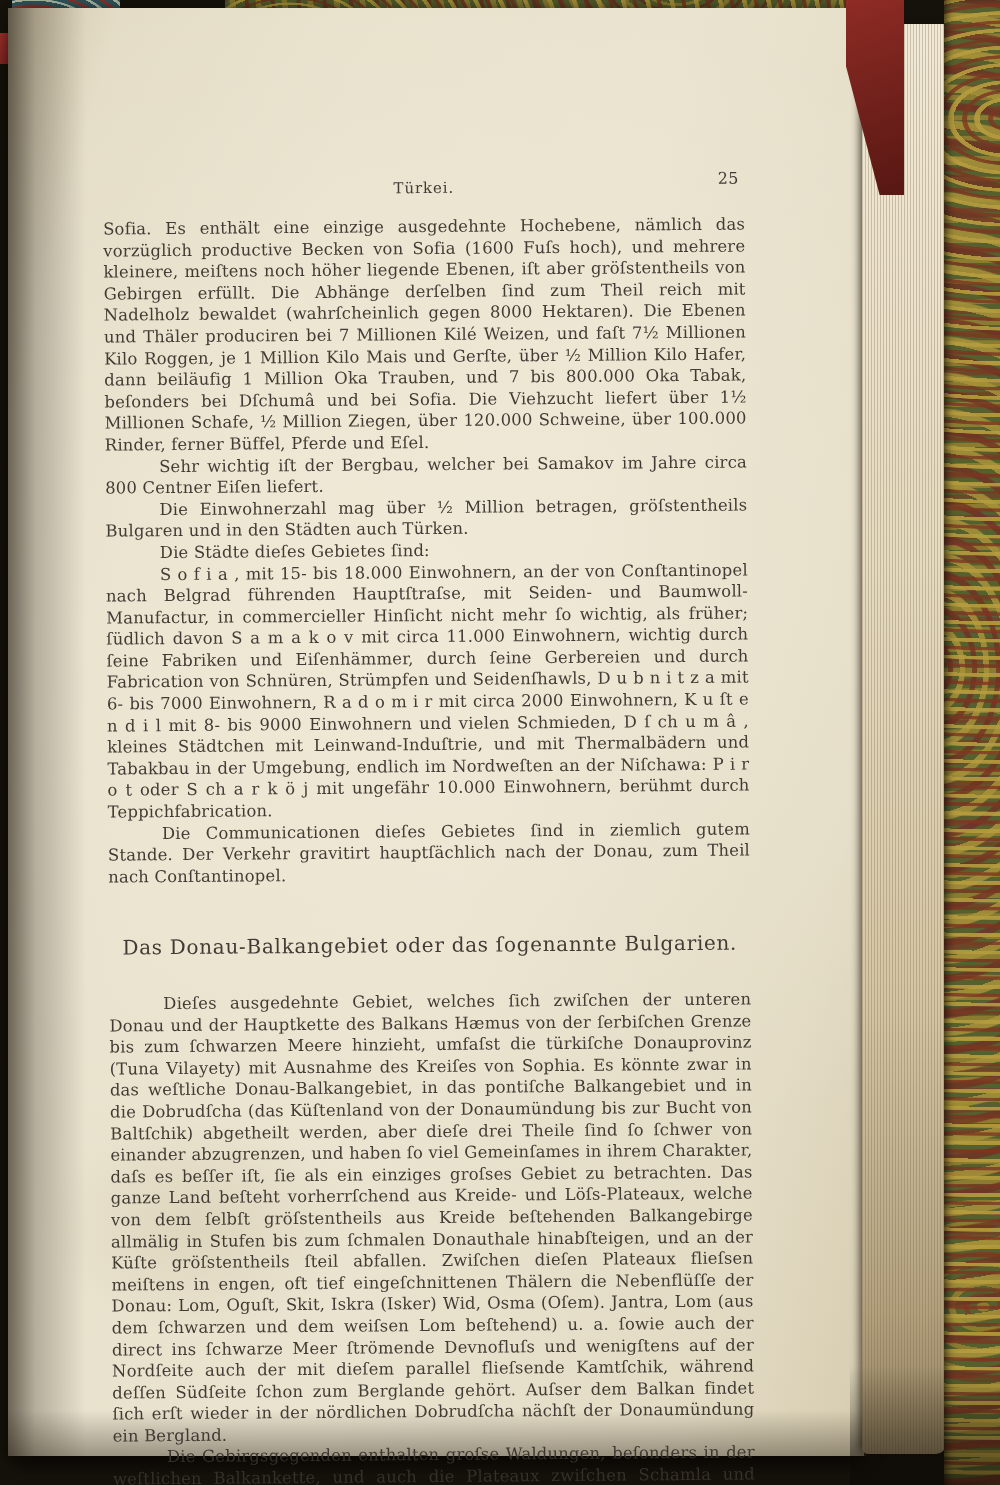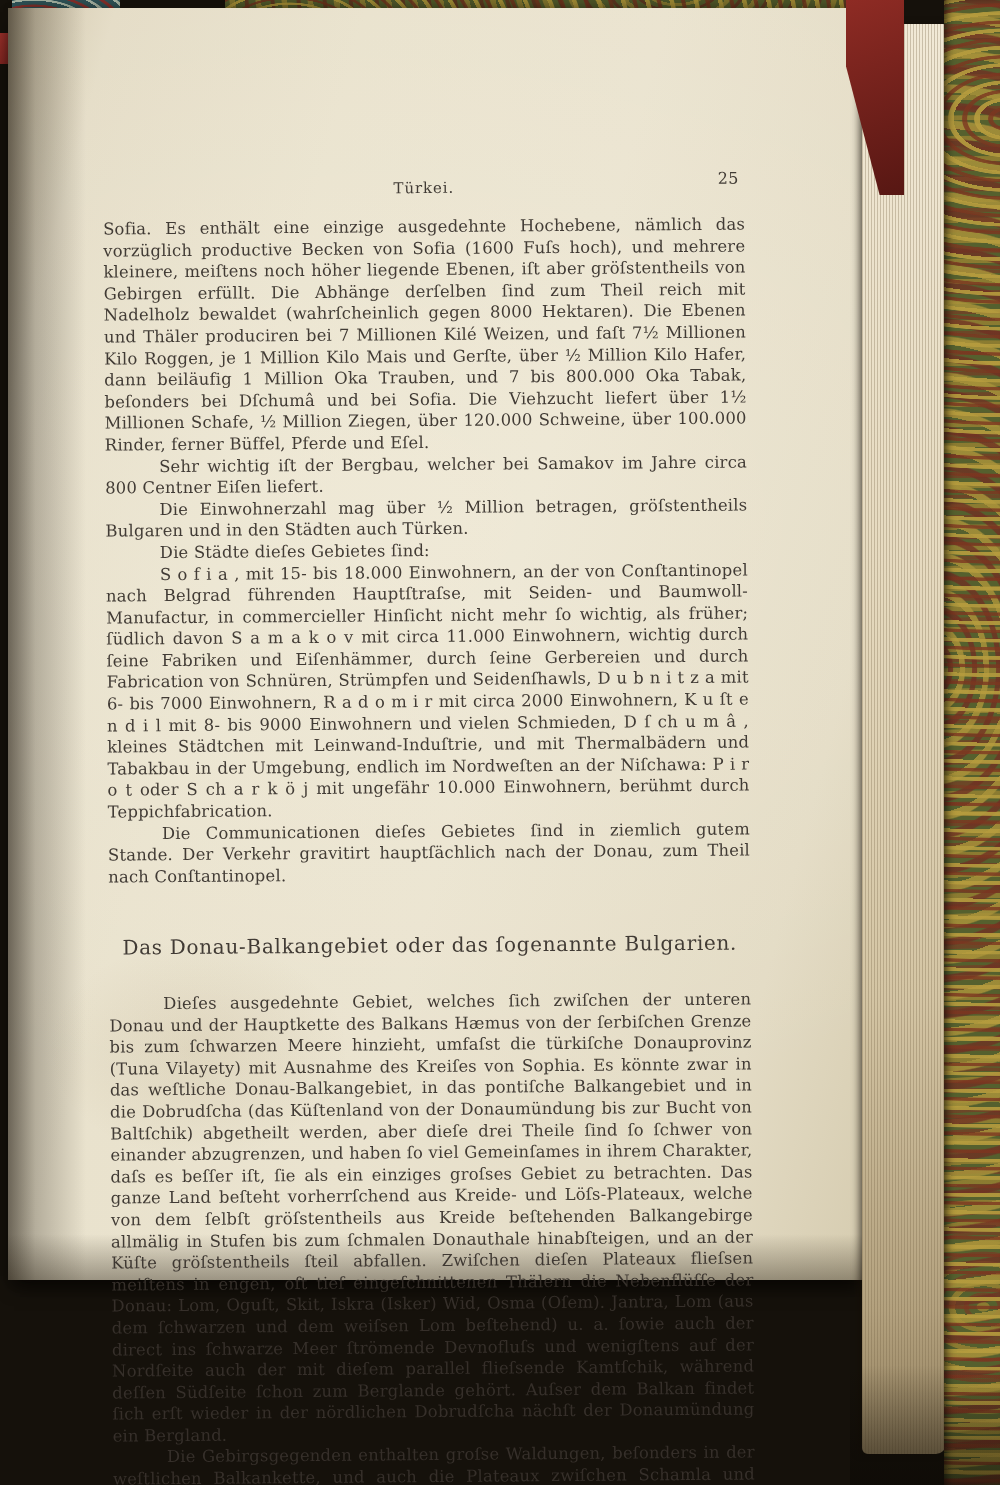--- a/index.html
+++ b/index.html
@@ -26,21 +26,21 @@
       repeating-radial-gradient(ellipse 70px 40px at 20% 130%, rgba(186,196,176,.85) 0 3px, rgba(0,0,0,0) 4px 9px, rgba(146,42,36,.85) 10px 13px, rgba(0,0,0,0) 14px 20px);
     border-radius:0 0 6px 4px;
   }
   .red-blob{
     position:absolute;left:0;top:33px;width:17px;height:31px;
     background:linear-gradient(120deg,#97302a,#6b1d1a);
     border-radius:0 45% 45% 0;
   }
   
   .page{
-    position:absolute;left:8px;top:8px;width:856px;height:1272px;
+    position:absolute;left:8px;top:8px;width:856px;height:1448px;
     background:
       radial-gradient(1200px 900px at 45% 40%, rgba(255,252,240,.25), rgba(0,0,0,0) 70%),
       linear-gradient(105deg,#cfc4a8 0,#e4dcc6 9%,#e9e2cd 30%,#eae3cf 55%,#e3dbc4 85%,#d6ccb0 100%);
     border-right:2px solid #2e2718;
     box-shadow:8px 0 14px -4px rgba(20,14,6,.8), 0 10px 18px -6px rgba(0,0,0,.9);
   }
   .gutter-shadow{
     position:absolute;left:0;top:0;bottom:0;width:78px;
     background:linear-gradient(90deg, rgba(24,17,8,.6), rgba(24,17,8,.25) 35%, rgba(24,17,8,0) 100%);
   }

